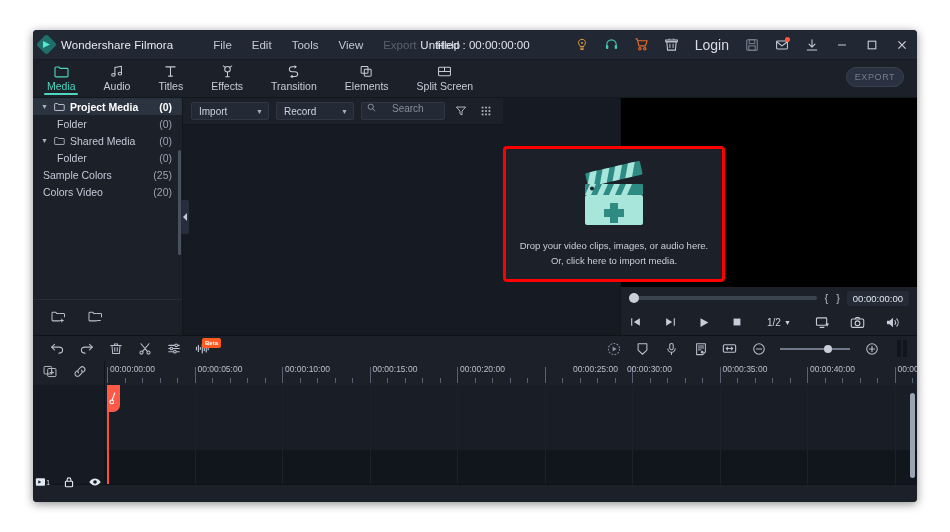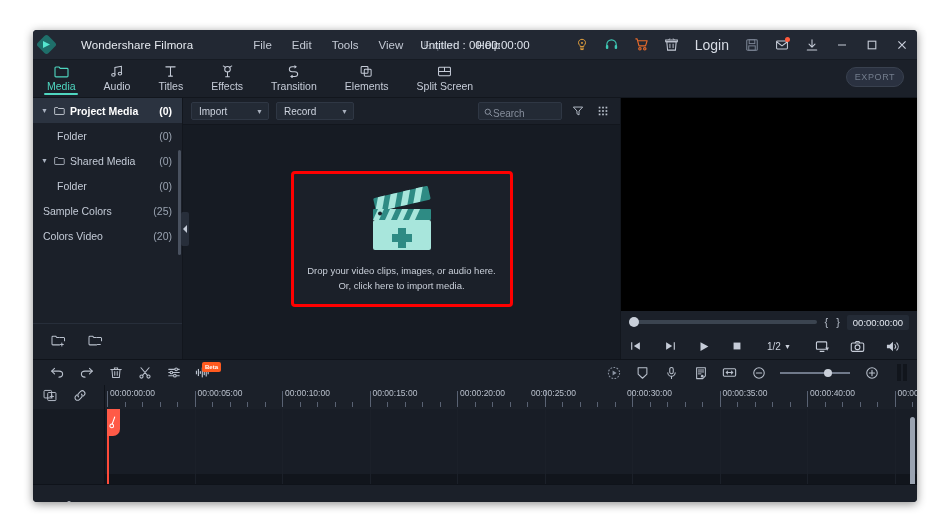--- a/index.html
+++ b/index.html
@@ -19,21 +19,20 @@
     display:flex; flex-direction:column;
   }
 
   
   .titlebar{
     height:30px; background:#222833;
     display:flex; align-items:center;
     flex:0 0 30px;
     border-bottom:1px solid #161b23;
     position:relative;
-    gap:20px;
   }
   .logo-box{ width:26px; display:flex; align-items:center; justify-content:center; }
   .logo-dia{
     width:15px;height:15px;background:#1f6f6a;
     transform:rotate(45deg); border-radius:3px;
     display:flex;align-items:center;justify-content:center;
   }
   .logo-dia::after{
     content:""; width:7px;height:7px;background:#55e7cf;
     transform:rotate(-45deg) translate(0px,0px);
@@ -90,21 +89,21 @@
   
   .middle{ flex:1 1 auto; display:flex; min-height:0; background:#161b23;}
   
   .sidebar{
     width:150px; flex:0 0 150px; background:#1b2029;
     display:flex; flex-direction:column; border-right:1px solid #12161d;
     position:relative;
   }
   .side-list{ flex:1 1 auto; overflow:hidden; padding-top:0px; position:relative;}
   .side-row{
-    height:25px; display:flex; align-items:center; padding:0 10px 0 8px;
+    height:17px; display:flex; align-items:center; padding:0 10px 0 8px;
     font-size:10.5px; color:#c3cad6; cursor:default; position:relative;
   }
   .side-row.sel{ background:#2b3340; }
   .side-row.sel .slabel{ color:#ffffff; font-weight:bold;}
   .side-row.indent{ padding-left:24px; }
   .side-row .caret{
     width:10px; font-size:7px; color:#aab2c0; line-height:1; margin-right:3px;
     display:inline-block;
   }
   .side-row .folder-ic{ margin-right:5px; display:flex; align-items:center;}
@@ -123,35 +122,35 @@
     position:absolute; right:-7px; top:50%; transform:translateY(-50%);
     width:8px; height:34px; background:#272e3a; border-radius:2px;
     display:flex; align-items:center; justify-content:center; z-index:5;
   }
   .divider-handle .tri{
     width:0;height:0; border-top:4px solid transparent; border-bottom:4px solid transparent;
     border-right:4px solid #c3cad6;
   }
 
   
-  .mediapanel{ flex:1 1 auto; display:flex; flex-direction:column; background:#161b23; min-width:0;}
+  .mediapanel{ flex:1 1 auto; display:flex; background:#161b23; min-width:0;}
   .media-toolbar{
     height:27px; flex:0 0 27px; display:flex; align-items:center;
     padding:0 8px; gap:7px; background:#1b2029; border-bottom:1px solid #12161d;
   }
   .dropbtn{
     height:18px; min-width:78px; background:#232a35; border:1px solid #2f3744;
     border-radius:2px; display:flex; align-items:center; justify-content:space-between;
     padding:0 5px 0 7px; font-size:10px; color:#cdd3de; cursor:default;
   }
   .dropbtn .cv{ font-size:7px; color:#a8b0bd; margin-left:6px;}
   .searchbox{
     margin-left:auto; height:18px; width:84px; background:#232a35;
-    border:1px solid #2f3744; border-radius:2px; display:flex;align-items:flex-end;
-    gap:0; padding:0 5px; font-size:10px; color:#868e9c;
+    border:1px solid #2f3744; border-radius:2px; display:flex;align-items:flex-start;
+    gap:16px; padding:0 5px; font-size:10px; color:#868e9c;
   }
   .tb-sm{ width:18px;height:18px;display:flex;align-items:center;justify-content:center;cursor:default;}
   .media-body{ flex:1 1 auto; position:relative; display:flex; align-items:center; justify-content:center;}
   .dropzone{
     width:222px; height:136px; background:#1b2029;
     border:3px solid #ff0000; border-radius:4px;
     display:flex; flex-direction:column; align-items:center; justify-content:center;
     gap:2px; cursor:default; margin-top:-6px;
   }
   .dz-text{ color:#c9cfd9; font-size:9.5px; line-height:13px; text-align:center;}
@@ -736,21 +735,21 @@
         <div class="rtick" style="left: 299.5px; height: 5px; top: 17px;"></div>
         <div class="rtick" style="left: 317px; height: 5px; top: 17px;"></div>
         <div class="rtick" style="left: 334.5px; height: 5px; top: 17px;"></div>
         <div class="rtick" style="left: 352px; height: 16px; top: 6px;"></div>
         <div class="rlabel" style="left: 355px;">00:00:20:00</div>
         <div class="rtick" style="left: 369.5px; height: 5px; top: 17px;"></div>
         <div class="rtick" style="left: 387px; height: 5px; top: 17px;"></div>
         <div class="rtick" style="left: 404.5px; height: 5px; top: 17px;"></div>
         <div class="rtick" style="left: 422px; height: 5px; top: 17px;"></div>
         <div class="rtick" style="left: 439.5px; height: 16px; top: 6px;"></div>
-        <div class="rlabel" style="left: 426px;">00:00:25:00</div>
+        <div class="rlabel" style="left: 468px;">00:00:25:00</div>
         <div class="rtick" style="left: 457px; height: 5px; top: 17px;"></div>
         <div class="rtick" style="left: 474.5px; height: 5px; top: 17px;"></div>
         <div class="rtick" style="left: 492px; height: 5px; top: 17px;"></div>
         <div class="rtick" style="left: 509.5px; height: 5px; top: 17px;"></div>
         <div class="rtick" style="left: 527px; height: 16px; top: 6px;"></div>
         <div class="rlabel" style="left: 522px;">00:00:30:00</div>
         <div class="rtick" style="left: 544.5px; height: 5px; top: 17px;"></div>
         <div class="rtick" style="left: 562px; height: 5px; top: 17px;"></div>
         <div class="rtick" style="left: 579.5px; height: 5px; top: 17px;"></div>
         <div class="rtick" style="left: 597px; height: 5px; top: 17px;"></div>

